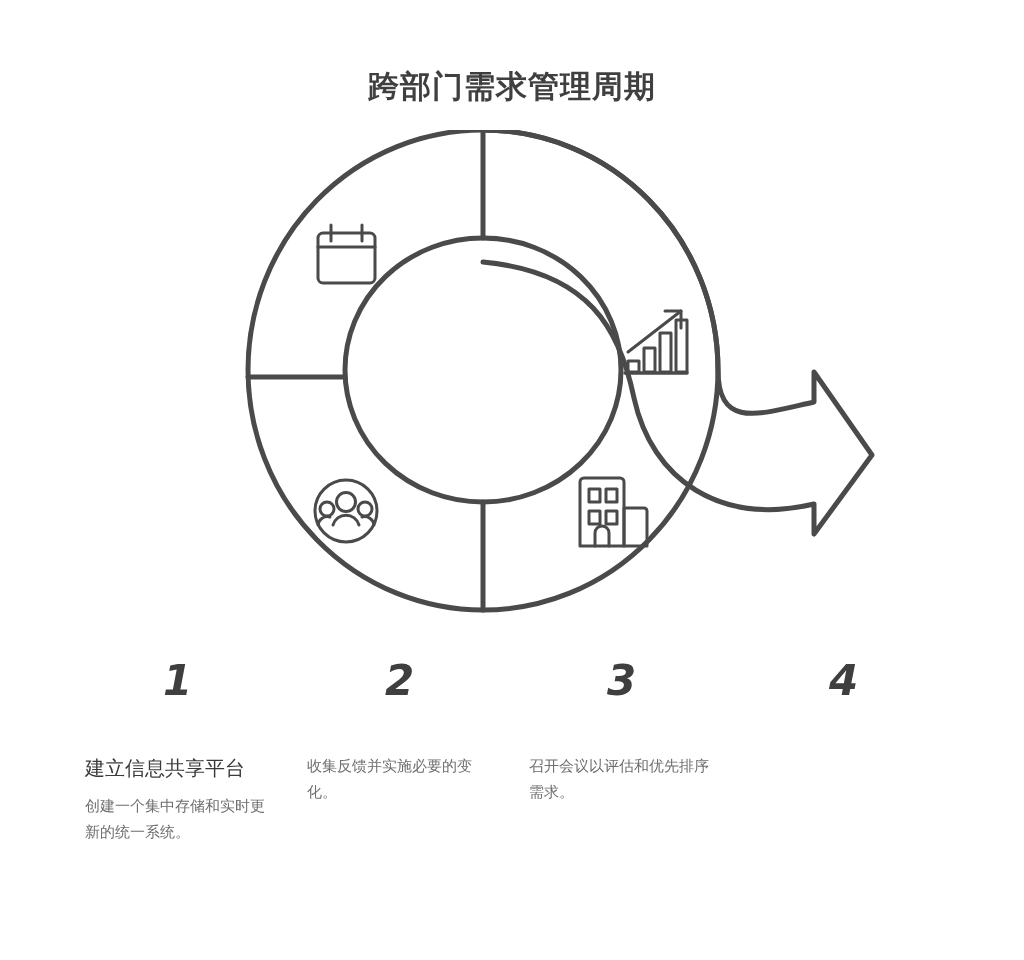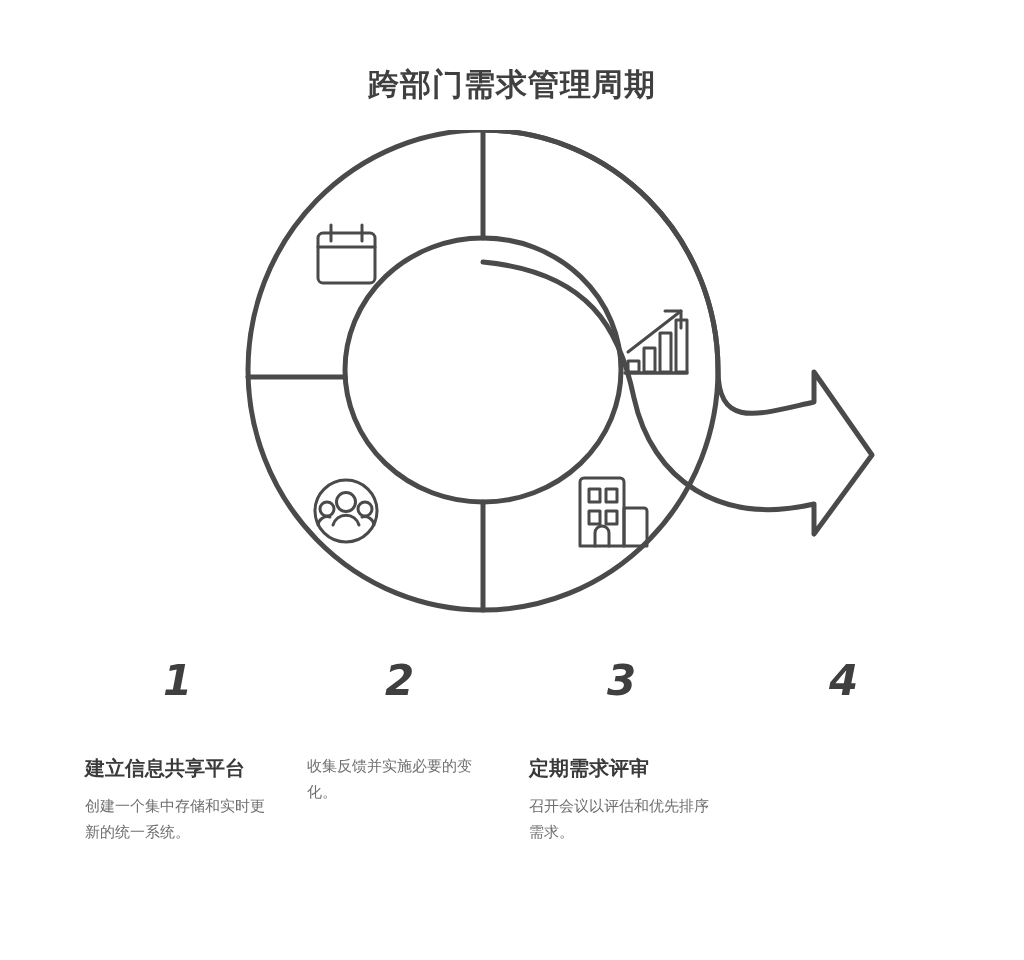--- a/index.html
+++ b/index.html
@@ -14,21 +14,21 @@
     font-family: "Liberation Serif", "DejaVu Serif", serif;
     overflow: hidden;
   }
 
   #diagram-title {
     position: absolute;
     top: 68px;
     left: 0;
     width: 1024px;
     text-align: center;
-    font-family: Liberation Mono, monospace;
+    font-family: Liberation Serif, serif;
     font-weight: bold;
     font-size: 31px;
     letter-spacing: 1px;
     color: #3f3f3f;
     line-height: 1.2;
   }
 
   #cycle-graphic {
     position: absolute;
     top: 130px;
@@ -63,21 +63,21 @@
     color: #3f3f3f;
     text-align: center;
     line-height: 1;
     margin-bottom: 52px;
     font-style: italic;
     letter-spacing: -1px;
   }
 
   .step-heading {
     font-family: "Liberation Serif", "DejaVu Serif", serif;
-    font-weight: bold;
+    font-weight: normal;
     font-size: 20px;
     color: #3a3a3a;
     line-height: 1.45;
     margin-bottom: 2px;
   }
 
   .step-desc {
     font-family: "Liberation Serif", "DejaVu Serif", serif;
     font-size: 15px;
     color: #6e6e6e;
@@ -164,21 +164,20 @@
     <div class="step-desc">创建一个集中存储和实时更新的统一系统。</div>
   </div>
 
   <div class="step-col step-col-2">
     <div class="step-number">2</div>
     <div class="step-desc">收集反馈并实施必要的变化。</div>
   </div>
 
   <div class="step-col step-col-3">
     <div class="step-number">3</div>
-    <div class="step-heading">定期需求评审</div>
     <div class="step-desc">召开会议以评估和优先排序需求。</div>
   </div>
 
   <div class="step-col step-col-4">
     <div class="step-number">4</div>
   </div>
 
 </div>
 
 </body></html>

